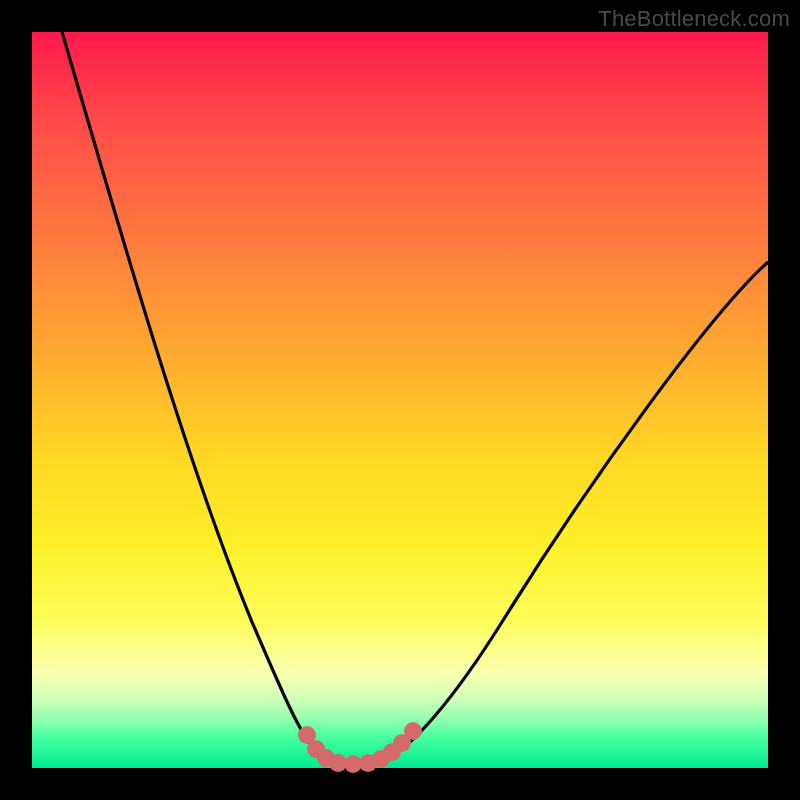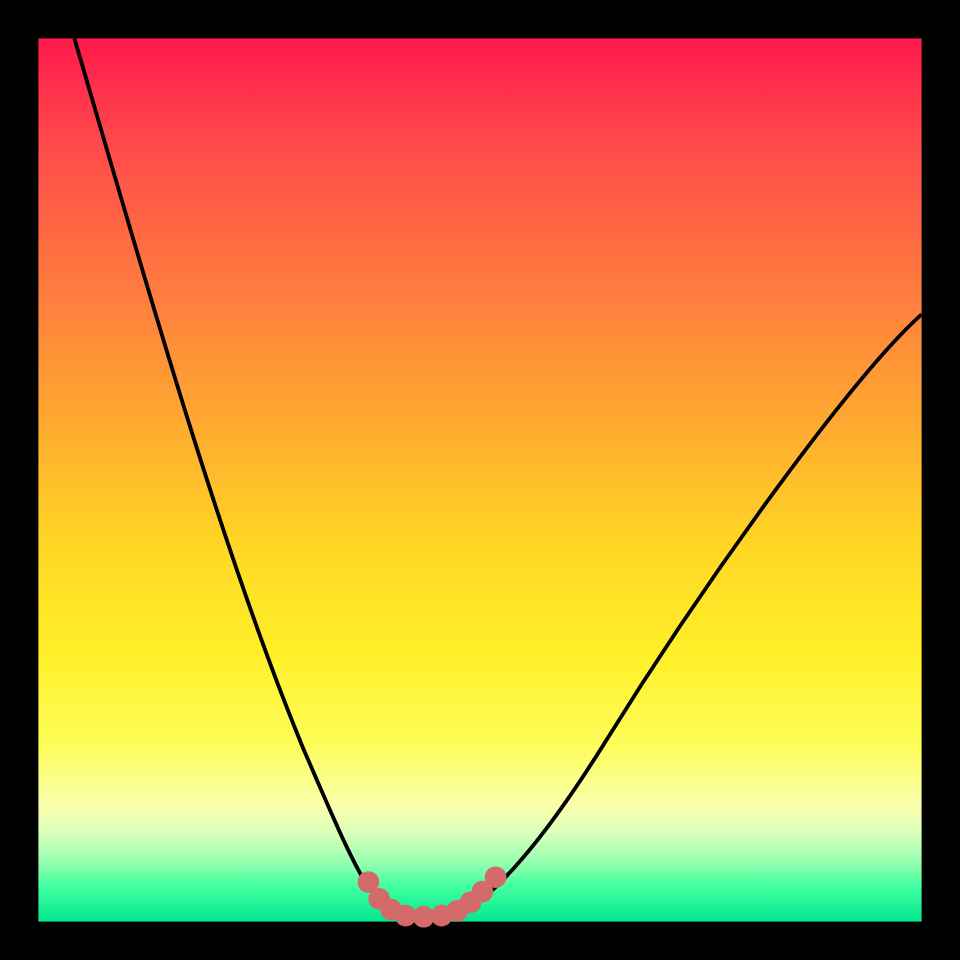--- a/index.html
+++ b/index.html
@@ -57,20 +57,21 @@
     top: 0;
     width: 736px;
     height: 736px;
     overflow: visible;
   }
 </style>
 </head>
 <body>
 
 <div class="frame">
+  <div class="watermark">TheBottleneck.com</div>
   <div class="plot">
     <svg class="curve" viewBox="0 0 736 736">
       <g>
         <path d="M 30 0
                  C 80 170, 150 420, 220 590
                  C 250 660, 268 702, 282 716
                  C 294 728, 300 732, 315 732
                  C 332 732, 344 731, 356 726
                  C 380 714, 420 670, 470 590
                  C 560 445, 680 280, 736 230" fill="none" stroke="#000" stroke-width="3.2"></path>

